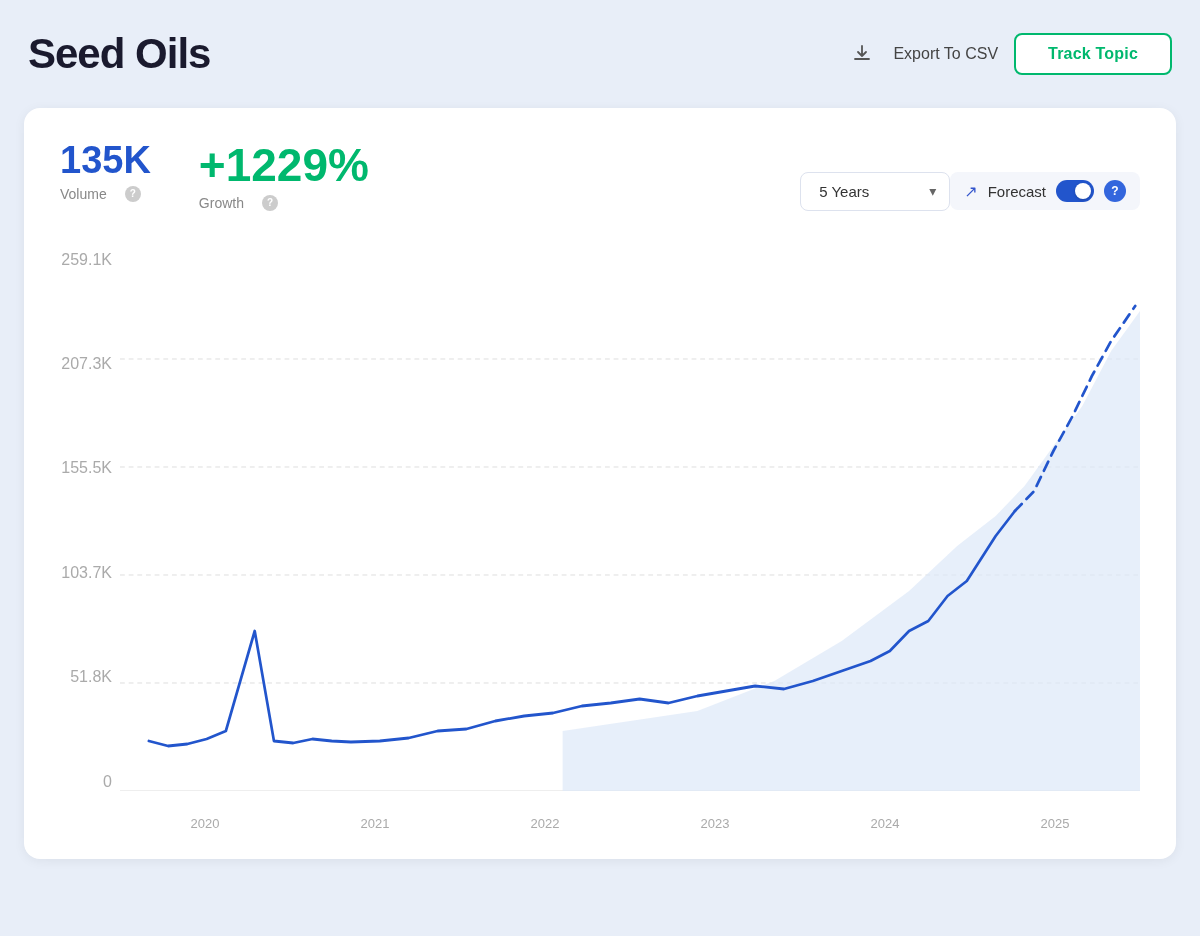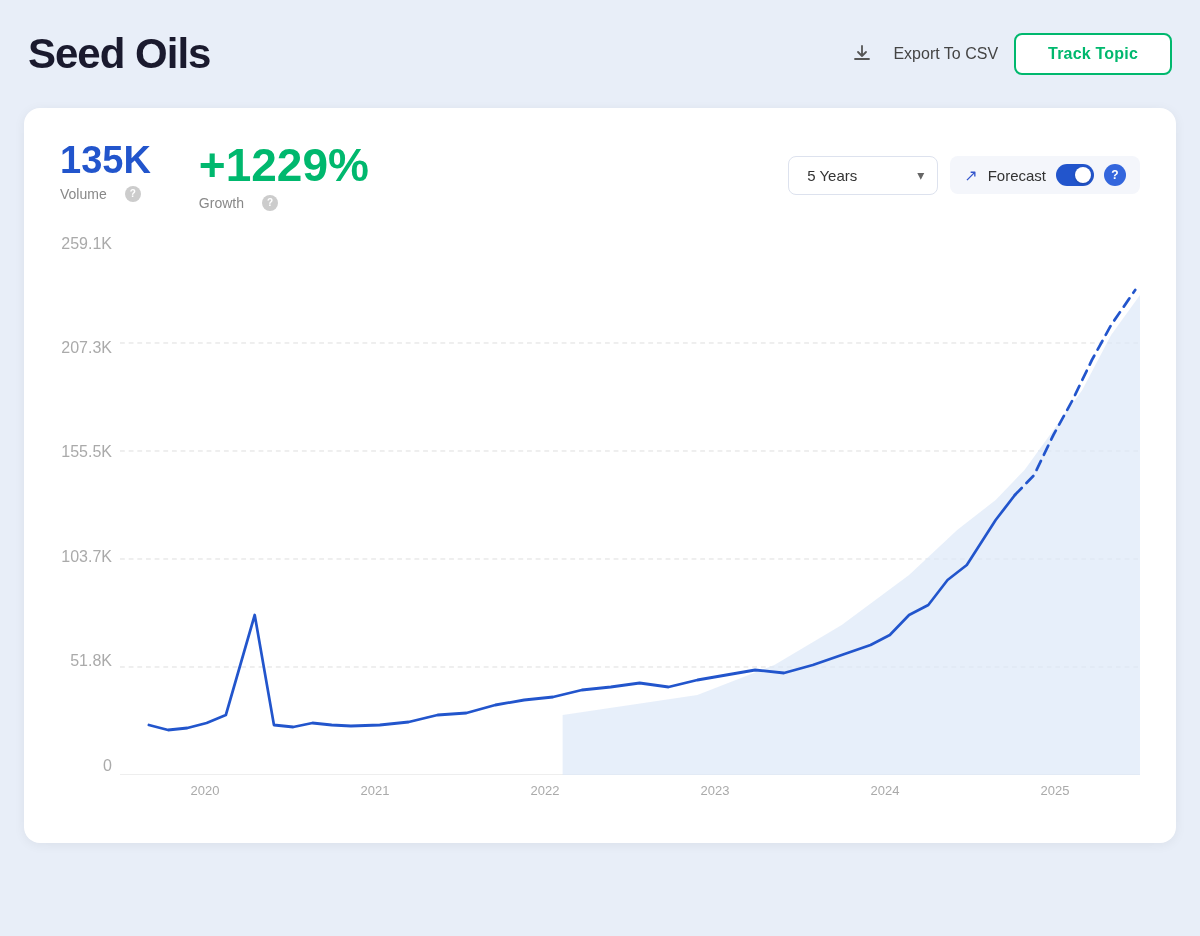--- a/index.html
+++ b/index.html
@@ -54,23 +54,23 @@
       letter-spacing: 0.2px;
     }
     .chart-card {
       background: white;
       border-radius: 16px;
       padding: 32px 36px 28px 36px;
       box-shadow: 0 2px 12px rgba(0,0,0,0.06);
     }
     .chart-controls {
       display: flex;
-      align-items: center;
+      align-items: flex-end;
       justify-content: space-between;
-      margin-bottom: 24px;
+      margin-bottom: 40px;
     }
     .metrics {
       display: flex;
       gap: 48px;
       align-items: flex-start;
     }
     .metric-block {}
     .metric-value-volume {
       font-size: 38px;
       font-weight: 700;
@@ -100,21 +100,20 @@
       font-size: 10px;
       display: inline-flex;
       align-items: center;
       justify-content: center;
       cursor: pointer;
       font-weight: 700;
     }
     .controls-right {
       display: flex;
       align-items: center;
-      gap: 12px;
     }
     .years-select {
       appearance: none;
       border: 1.5px solid #dde2ee;
       border-radius: 8px;
       padding: 10px 40px 10px 18px;
       font-size: 15px;
       color: #333;
       background: white;
       cursor: pointer;
@@ -210,21 +209,21 @@
       bottom: 40px;
     }
     .x-labels {
       position: absolute;
       left: 60px;
       right: 0;
       bottom: 0;
       height: 40px;
       display: flex;
       justify-content: space-between;
-      align-items: flex-start;
+      align-items: flex-end;
       padding-top: 8px;
     }
     .x-label {
       font-size: 13px;
       color: #aaa;
       text-align: center;
       flex: 1;
     }
   </style>
 </head>

